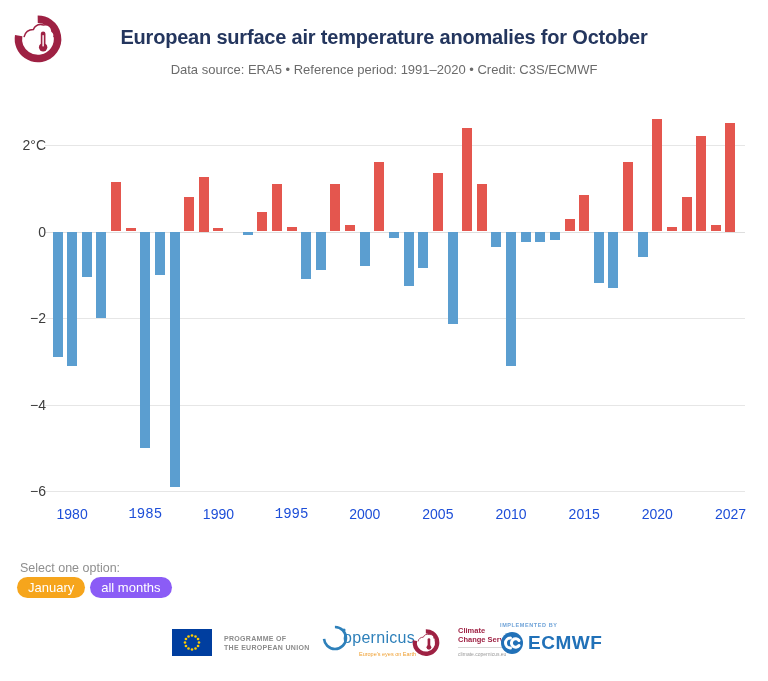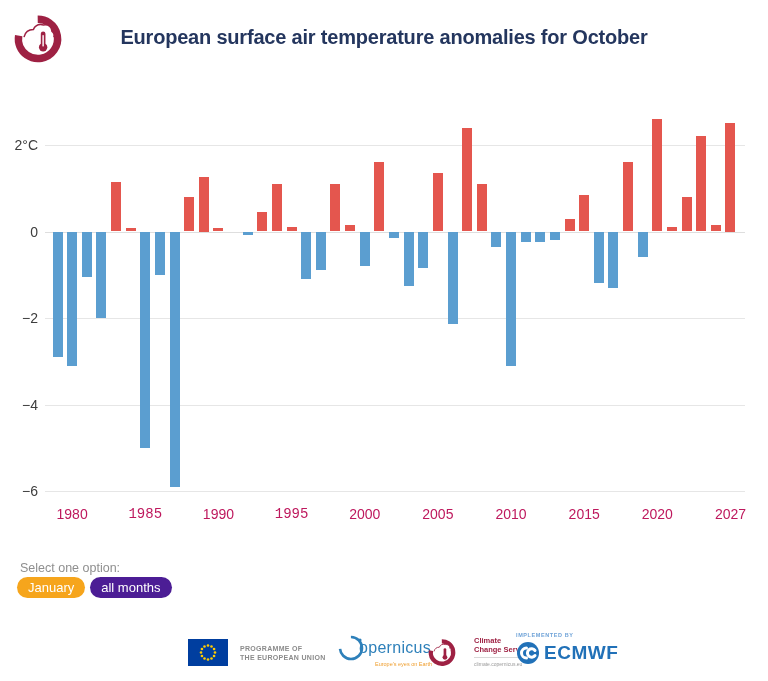--- a/index.html
+++ b/index.html
@@ -11,33 +11,33 @@
   .title{position:absolute;left:0;top:26px;width:768px;text-align:center;
          font-size:20px;font-weight:700;color:#24365e;letter-spacing:-0.2px;}
   .subtitle{position:absolute;left:0;top:62px;width:768px;text-align:center;
             font-size:13px;color:#6b6b6b;}
 
   
   .plot{position:absolute;left:45px;top:105px;width:700px;height:400px;}
   .gridline{position:absolute;left:0;width:700px;height:1px;background:#e6e6e6;}
   .gridline.zero{background:#dedede;}
   .bar{position:absolute;}
-  .ytick{position:absolute;left:0;width:38px;height:18px;line-height:18px;
+  .ytick{position:absolute;left:8px;width:38px;height:18px;line-height:18px;
          text-align:right;font-size:14px;color:#3d3d3d;}
   .xtick{position:absolute;top:505px;width:50px;height:18px;line-height:18px;
-         text-align:center;font-size:14px;color:#be185d;}
+         text-align:center;font-size:14px;color:#1d4ed8;}
 
   
   .select-label{position:absolute;left:20px;top:561px;font-size:12.5px;color:#8f8f8f;}
   .button-row{position:absolute;left:17px;top:577px;display:flex;gap:5px;}
   .pill{border:none;color:#fff;font-family:"Liberation Sans",sans-serif;
         font-size:13px;line-height:15px;padding:3px 11px;border-radius:11px;cursor:pointer;}
 
   
-  .logo-row{position:absolute;left:16px;top:620px;width:664px;height:52px;margin-top:10px;}
+  .logo-row{position:absolute;left:0;top:620px;width:664px;height:52px;}
   .eu-block{position:absolute;left:172px;top:9px;display:flex;align-items:center;gap:12px;}
   .eu-text{font-size:7px;font-weight:700;color:#8b8b8b;line-height:9px;letter-spacing:.3px;}
   .cop-block{position:absolute;left:320px;top:3px;width:96px;}
   .cop-row{display:flex;align-items:center;}
   .cop-name{font-size:16px;color:#2e80ba;letter-spacing:.3px;margin-left:-7px;}
   .cop-tag{display:block;text-align:right;font-size:5.5px;color:#ef9f30;margin-top:-2px;}
   .c3s-block{position:absolute;left:410px;top:6px;display:flex;align-items:flex-start;gap:16px;}
   .c3s-text{font-size:7.5px;font-weight:700;color:#9e2143;line-height:9px;}
   .c3s-url{display:block;font-size:5px;font-weight:400;color:#9a9a9a;
            border-top:1px solid #d8d8d8;margin-top:3px;padding-top:2px;}
@@ -55,20 +55,21 @@
     <svg viewBox="0 0 60 60" width="56" height="56">
       <circle cx="30" cy="31" r="21" fill="none" stroke="#9e2143" stroke-width="8" stroke-dasharray="103 29" stroke-dashoffset="14" transform="rotate(-55 30 31)"></circle>
       <path d="M15 29 q2 -8 10 -8 q3 -7 11 -5 q8 -1 9 7 q3 2 2 6" fill="#fff" stroke="#9e2143" stroke-width="1.6"></path>
       <rect x="33" y="23" width="5" height="15" rx="2.5" fill="#9e2143"></rect>
       <circle cx="35.5" cy="40" r="4.5" fill="#9e2143"></circle>
       <rect x="34.6" y="27" width="1.8" height="12" fill="#fff" opacity="0.85"></rect>
     </svg>
   </div>
 
   <div class="title">European surface air temperature anomalies for October</div>
+  <div class="subtitle">Data source: ERA5 • Reference period: 1991–2020 • Credit: C3S/ECMWF</div>
 
   <div class="plot" id="plot">
       <div class="gridline" style="top: 40px;"></div>
       <div class="gridline zero" style="top: 126.5px;"></div>
       <div class="gridline" style="top: 213px;"></div>
       <div class="gridline" style="top: 299.5px;"></div>
       <div class="gridline" style="top: 386px;"></div>
       <div class="bar" style="left: 7.5px; width: 10px; height: 125.425px; top: 126.5px; background: rgb(91, 158, 208);"></div>
       <div class="bar" style="left: 22.13px; width: 10px; height: 134.075px; top: 126.5px; background: rgb(91, 158, 208);"></div>
       <div class="bar" style="left: 36.76px; width: 10px; height: 45.4125px; top: 126.5px; background: rgb(91, 158, 208);"></div>
@@ -113,21 +114,21 @@
       <div class="bar" style="left: 621.96px; width: 10px; height: 4.325px; top: 122.175px; background: rgb(228, 86, 78);"></div>
       <div class="bar" style="left: 636.59px; width: 10px; height: 34.6px; top: 91.9px; background: rgb(228, 86, 78);"></div>
       <div class="bar" style="left: 651.22px; width: 10px; height: 95.15px; top: 31.35px; background: rgb(228, 86, 78);"></div>
       <div class="bar" style="left: 665.85px; width: 10px; height: 6.4875px; top: 120.013px; background: rgb(228, 86, 78);"></div>
       <div class="bar" style="left: 680.48px; width: 10px; height: 108.125px; top: 18.375px; background: rgb(228, 86, 78);"></div>
     </div>
 
   <div class="select-label">Select one option:</div>
   <div class="button-row" id="button-row">
       <button class="pill" style="background: rgb(246, 165, 28);">January</button>
-      <button class="pill" style="background: #4c1d95;">all months</button>
+      <button class="pill" style="background: #8b5cf6;">all months</button>
     </div>
 
   <div class="logo-row">
 
     <div class="eu-block">
       <svg width="40" height="27" viewBox="0 0 40 27">
         <rect width="40" height="27" fill="#003e9f"></rect>
         <g fill="#ffcc00">
           <circle cx="20" cy="6.5" r="1.3"></circle>
             <circle cx="23.5" cy="7.44" r="1.3"></circle>

